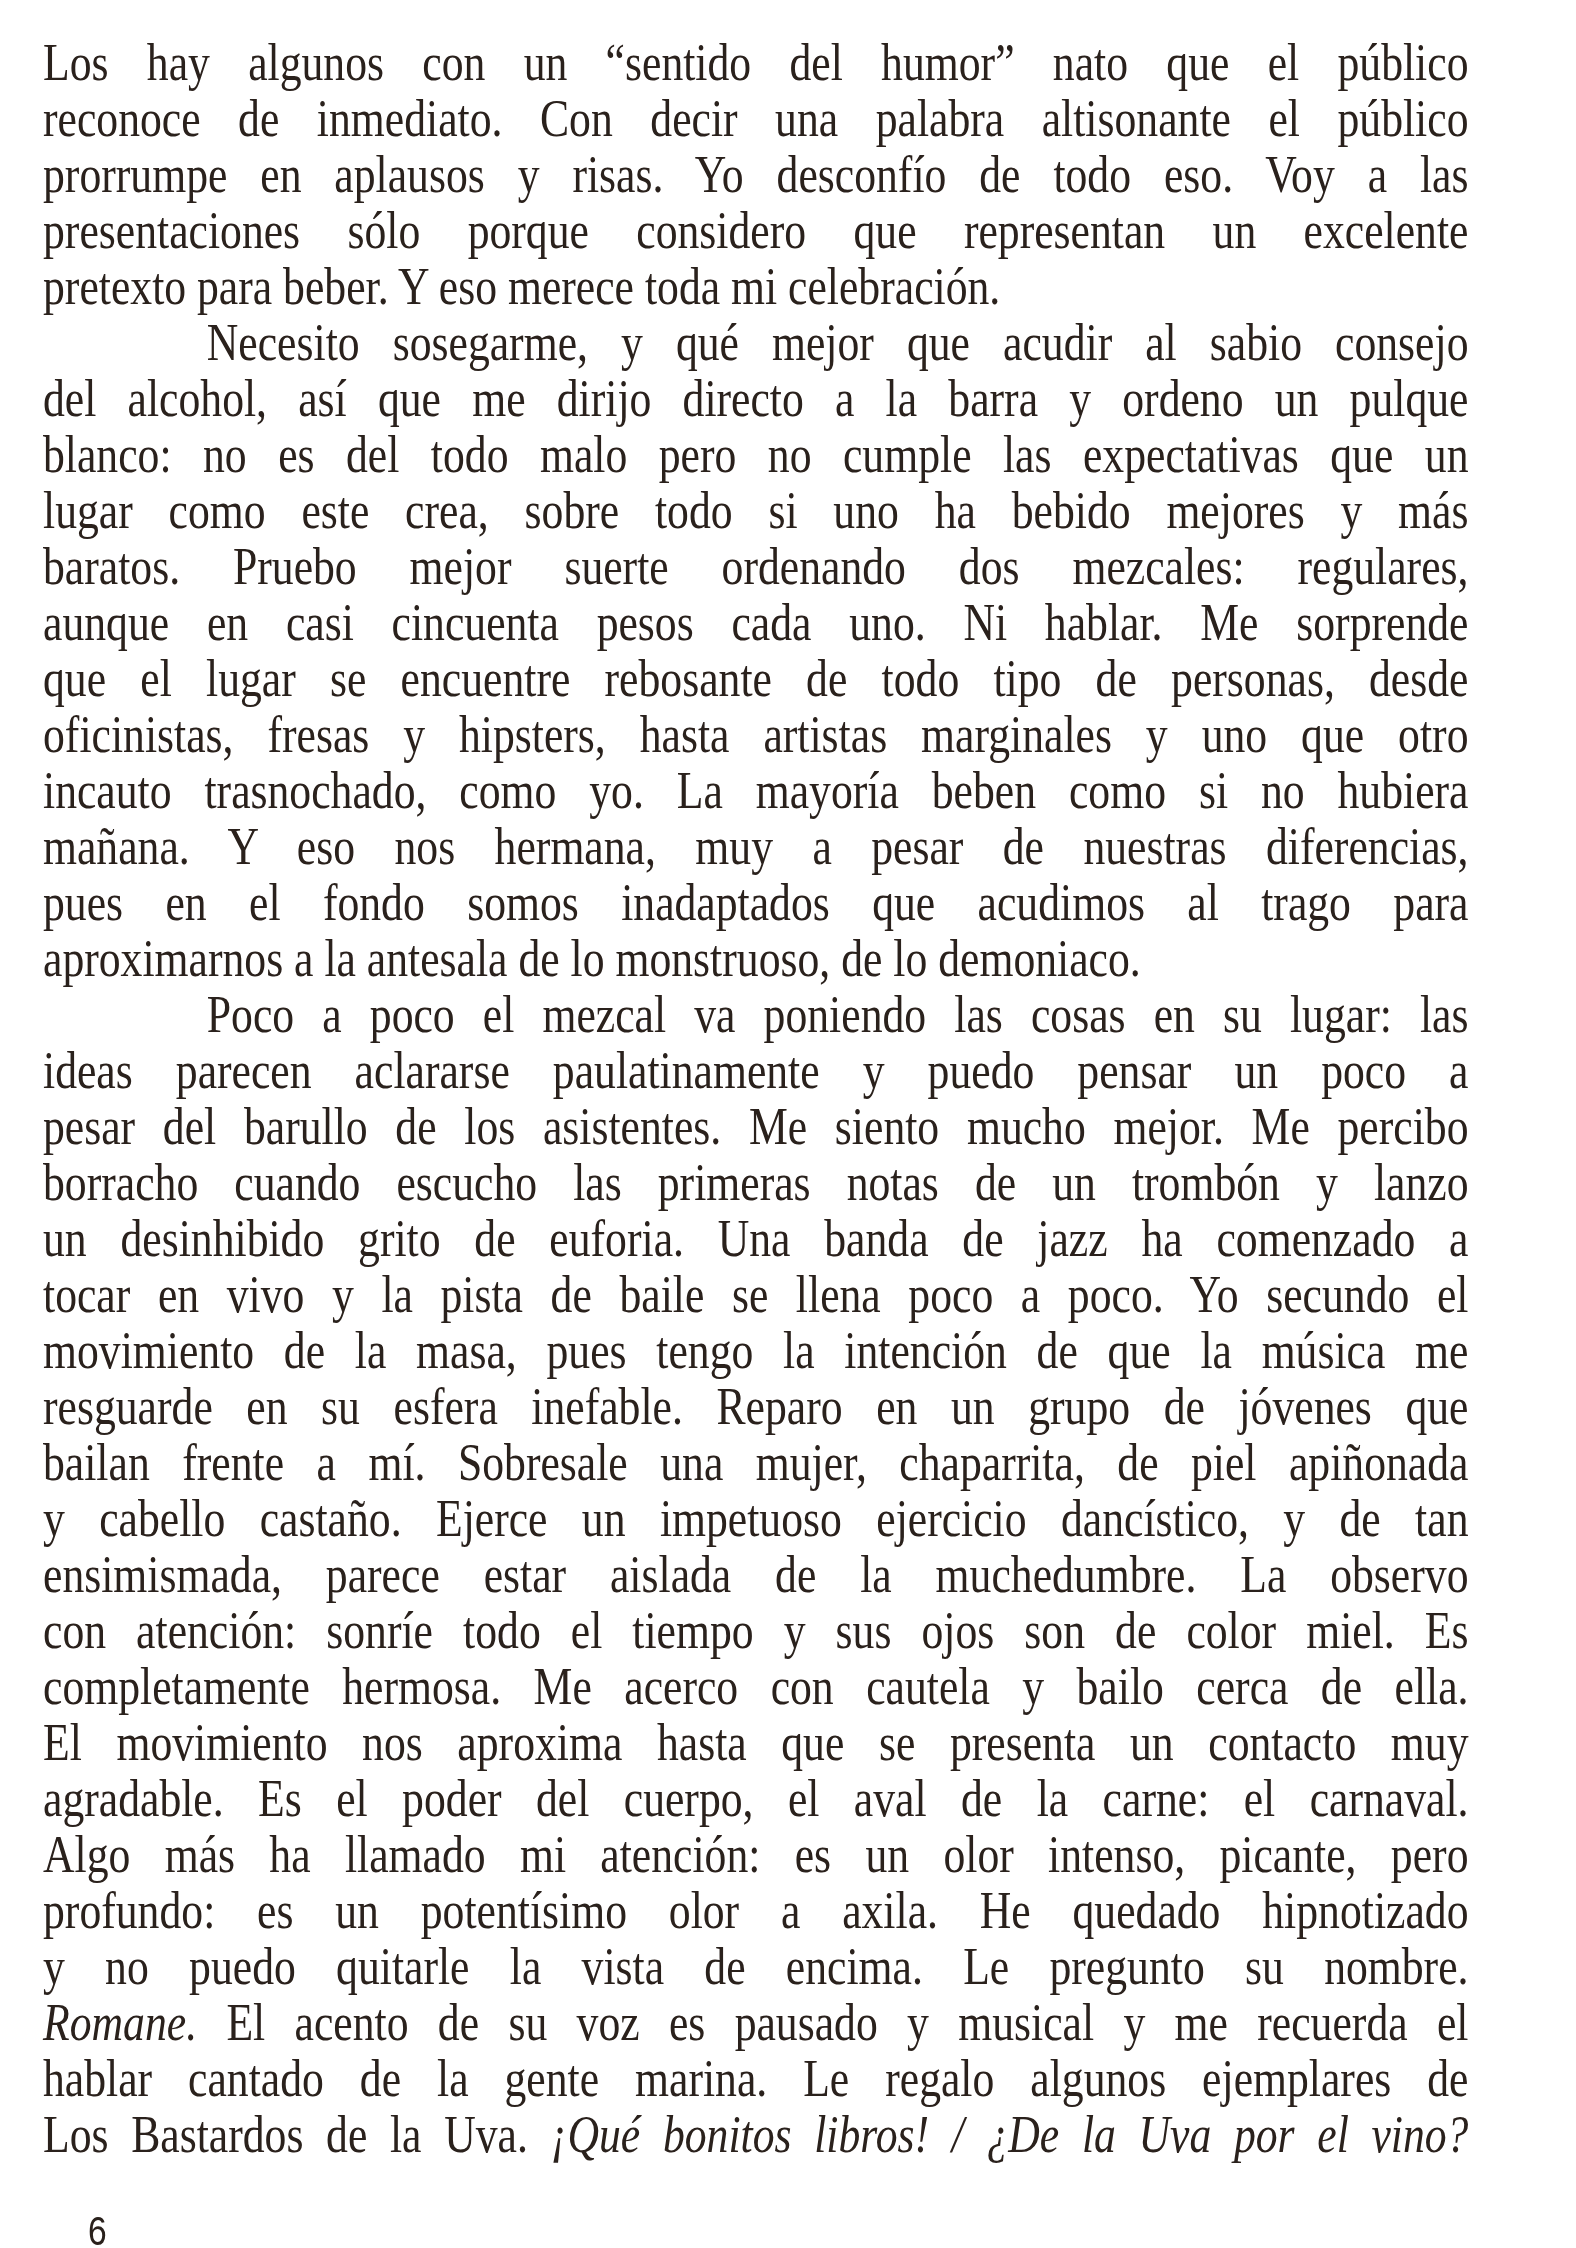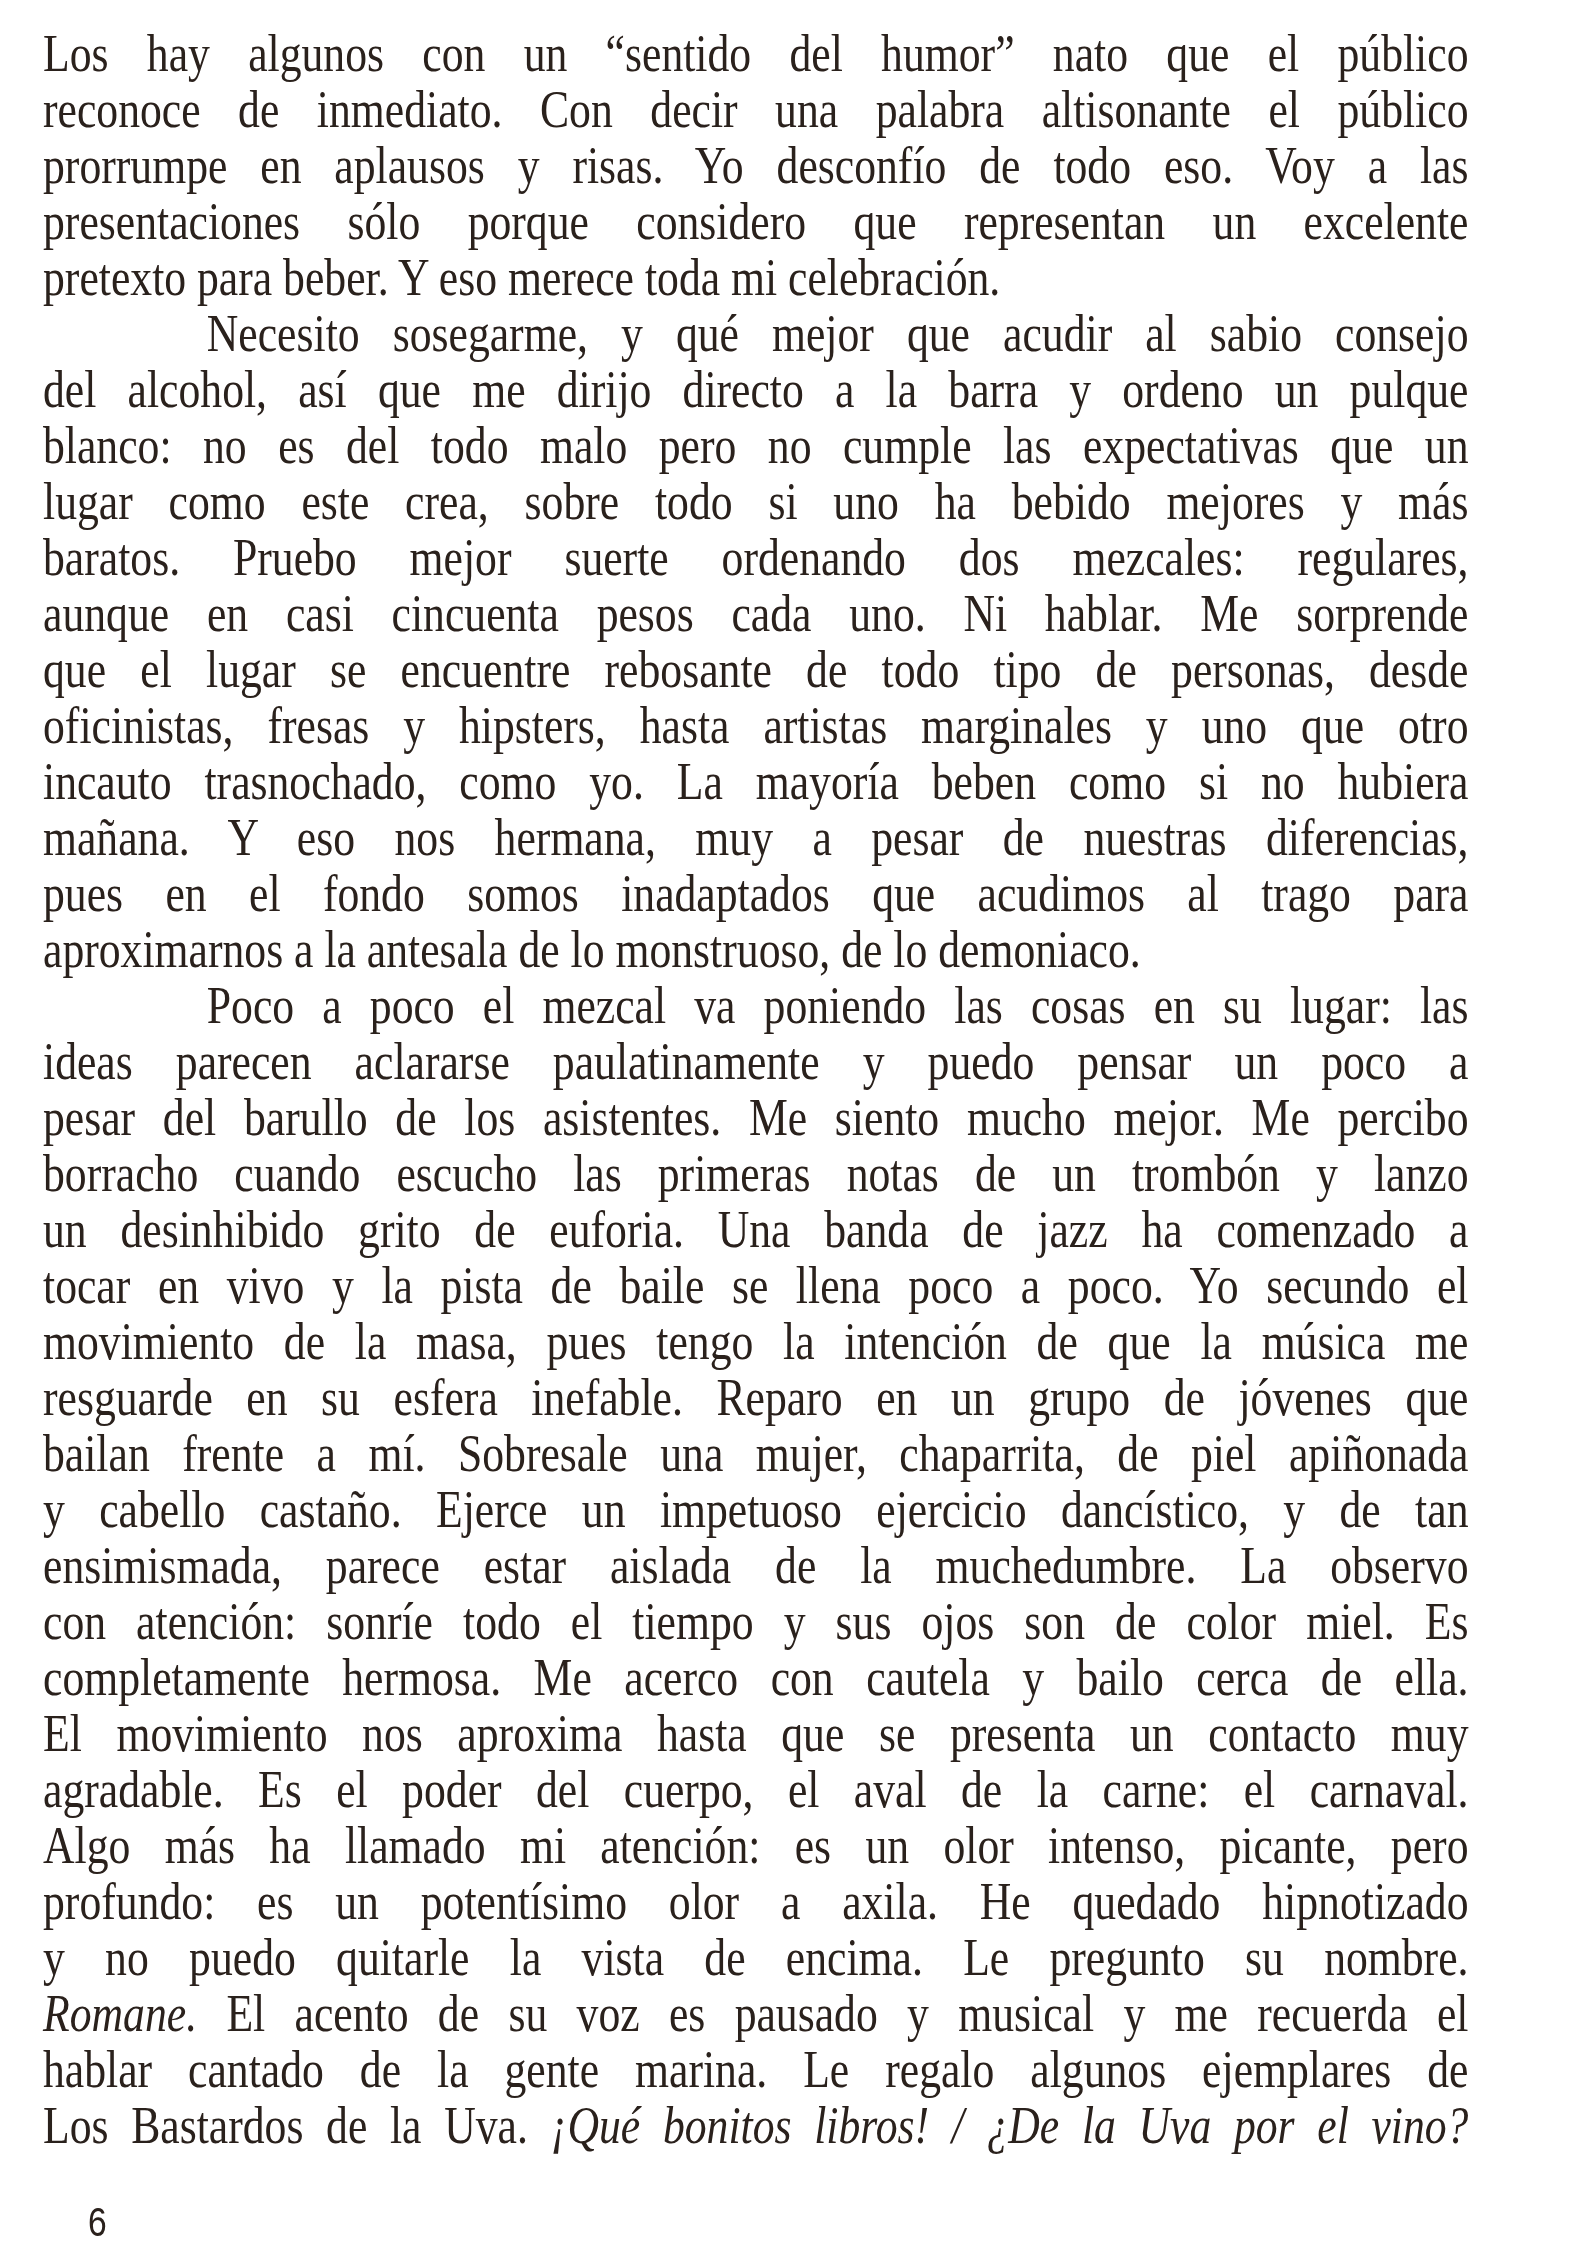--- a/index.html
+++ b/index.html
@@ -9,20 +9,21 @@
   }
   body {
     width: 1576px;
     height: 2248px;
     position: relative;
     background: #ffffff;
   }
   .page {
     position: absolute;
     inset: 0;
+    margin-top: 9px;
   }
   .text-block {
     position: absolute;
     left: 43px;
     top: 26px;
     width: 1697px;               
     transform: scaleX(0.84);     
     transform-origin: 0 0;
     font-family: "Liberation Serif", serif;
     font-size: 52px;

